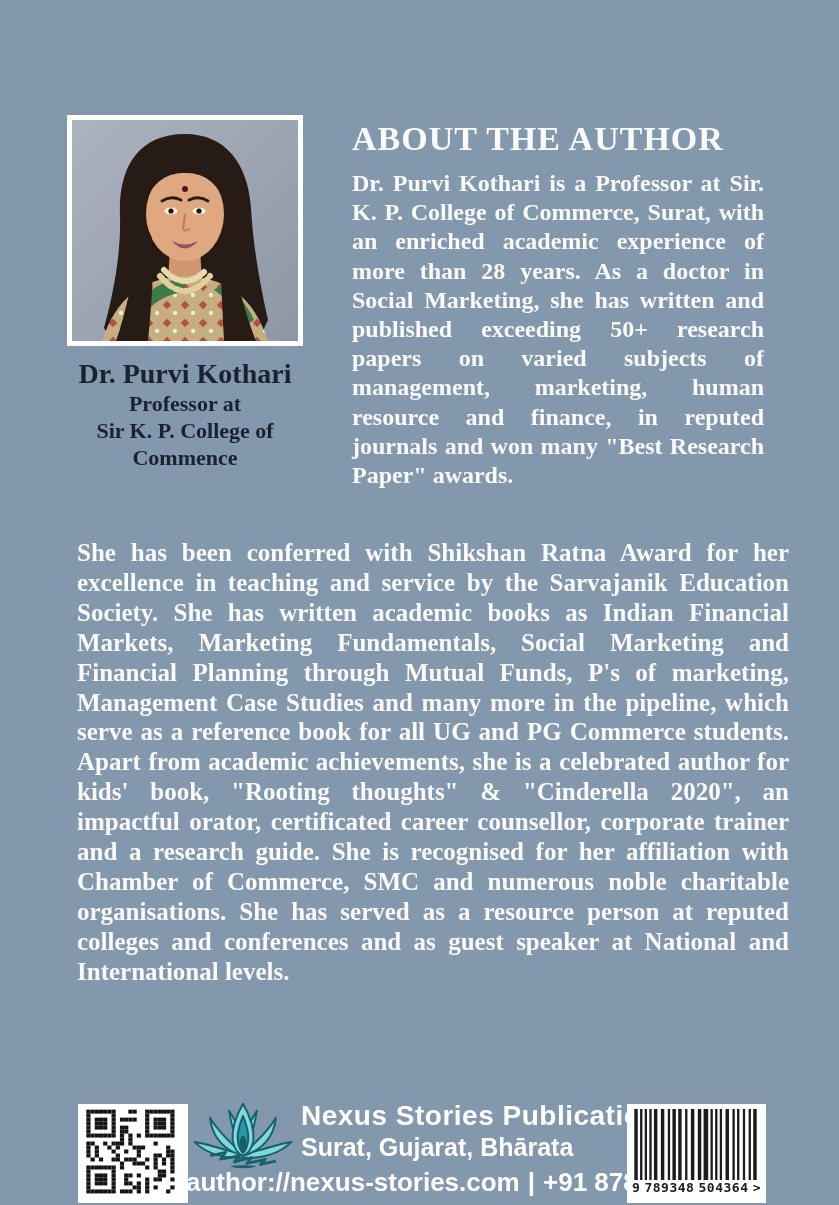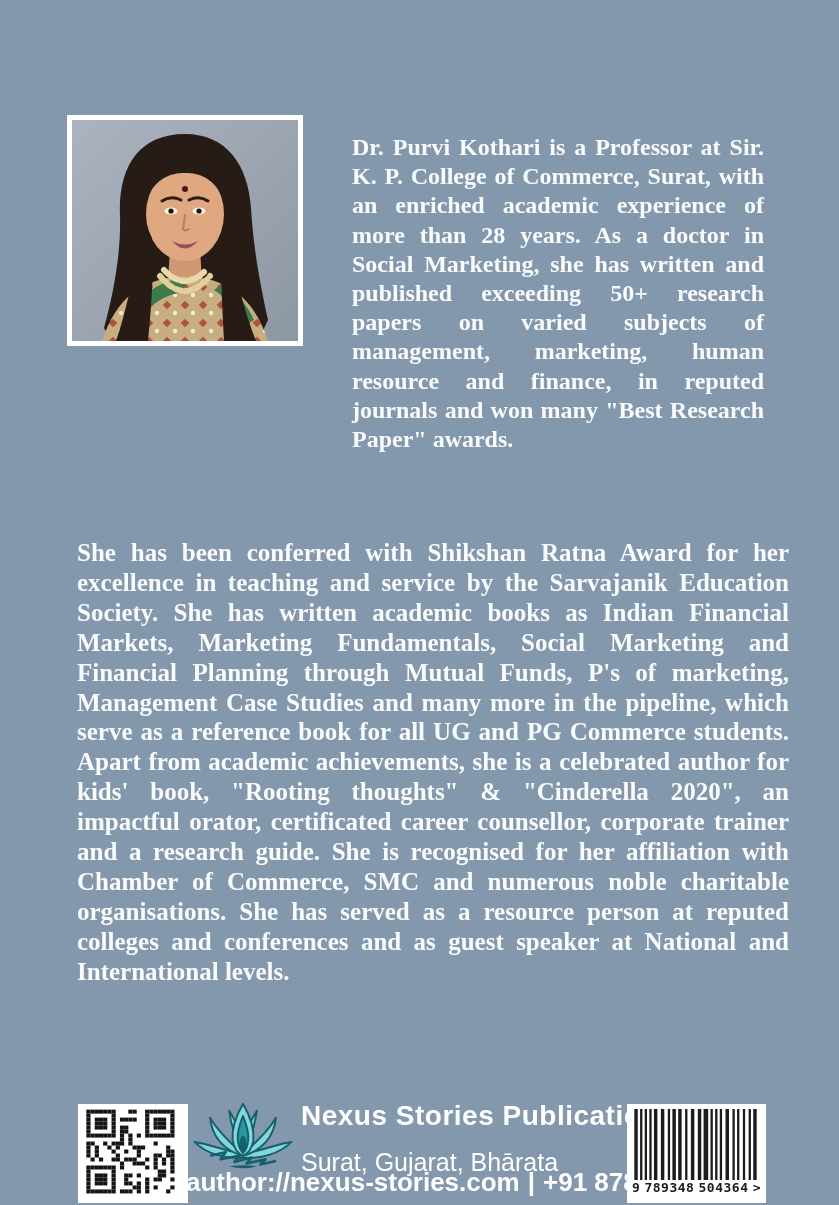--- a/index.html
+++ b/index.html
@@ -47,21 +47,21 @@
     background:#ffffff;display:flex;align-items:center;justify-content:center;
   }
   .lotus-box{position:absolute;left:191px;top:1098px;width:104px;height:74px;}
   .lotus-box svg{width:100%;height:100%;display:block;}
   .pub-block{
     position:absolute;left:301px;top:1100px;
     color:#ffffff;font-family:"Liberation Sans","DejaVu Sans",sans-serif;
   }
   .pub-name{font-size:28px;font-weight:bold;line-height:32px;letter-spacing:0.5px;}
   .pub-name sup{font-size:15px;vertical-align:super;line-height:0;}
-  .pub-loc{font-size:25px;font-weight:normal;line-height:28px;margin-top:16px;}
+  .pub-loc{font-size:25px;font-weight:bold;line-height:28px;margin-top:1px;}
   .contact-line{
     position:absolute;left:186px;top:1167px;
     color:#ffffff;font-family:"Liberation Sans","DejaVu Sans",sans-serif;
     font-size:26px;font-weight:bold;white-space:nowrap;
   }
   .contact-line .sep{margin:0 8px;}
   .barcode-box{
     position:absolute;left:627px;top:1104px;width:139px;height:99px;
     background:#ffffff;box-sizing:border-box;padding:5px 5px 2px 5px;
     display:flex;flex-direction:column;align-items:center;
@@ -122,22 +122,29 @@
       <path d="M150 164 C162 170 174 182 182 200 L170 208 C162 188 152 176 142 170 Z" fill="#3e7b4b"></path>
 
       <path d="M92 150 Q113 172 134 150" stroke="#ead9a9" stroke-width="6" fill="none" stroke-dasharray="6 4" stroke-linecap="round"></path>
       <path d="M88 156 Q113 186 138 156" stroke="#e3cf9a" stroke-width="6" fill="none" stroke-dasharray="6 4" stroke-linecap="round"></path>
 
       <path d="M70 96 C64 140 58 180 44 221 L76 221 C80 180 82 150 80 118 Z" fill="#271c15"></path>
       <path d="M156 96 C160 140 168 180 184 221 L152 221 C150 180 148 150 150 118 Z" fill="#271c15"></path>
     </svg>
   </div>
 
+  <div class="caption">
+    <div class="caption-name">Dr. Purvi Kothari</div>
+    <div class="caption-line">Professor at</div>
+    <div class="caption-line">Sir K. P. College of</div>
+    <div class="caption-line">Commence</div>
+  </div>
 
   <div class="about-col">
+    <h1 class="about-heading">ABOUT THE AUTHOR</h1>
     <p class="about-par">Dr. Purvi Kothari is a Professor at Sir. K. P. College of Commerce, Surat, with an enriched academic experience of more than 28 years. As a doctor in Social Marketing, she has written and published exceeding 50+ research papers on varied subjects of management, marketing, human resource and finance, in reputed journals and won many "Best Research Paper" awards.</p>
   </div>
 
   <p class="bio-par">She has been conferred with Shikshan Ratna Award for her excellence in teaching and service by the Sarvajanik Education Society. She has written academic books as Indian Financial Markets, Marketing Fundamentals, Social Marketing and Financial Planning through Mutual Funds, P's of marketing, Management Case Studies and many more in the pipeline, which serve as a reference book for all UG and PG Commerce students. Apart from academic achievements, she is a celebrated author for kids' book, "Rooting thoughts" &amp; "Cinderella 2020", an impactful orator, certificated career counsellor, corporate trainer and a research guide. She is recognised for her affiliation with Chamber of Commerce, SMC and numerous noble charitable organisations. She has served as a resource person at reputed colleges and conferences and as guest speaker at National and International levels.</p>
 
   <div class="qr-box">
     <svg id="qr-svg" width="98" height="89" viewBox="0 0 105 95">
         <rect x="0" y="0" width="105" height="95" fill="#ffffff"></rect>
         <rect x="2.5" y="0.5" width="4.5" height="4.2749999999999995" fill="#141414"></rect>
         <rect x="7" y="0.5" width="4.5" height="4.2749999999999995" fill="#141414"></rect>

